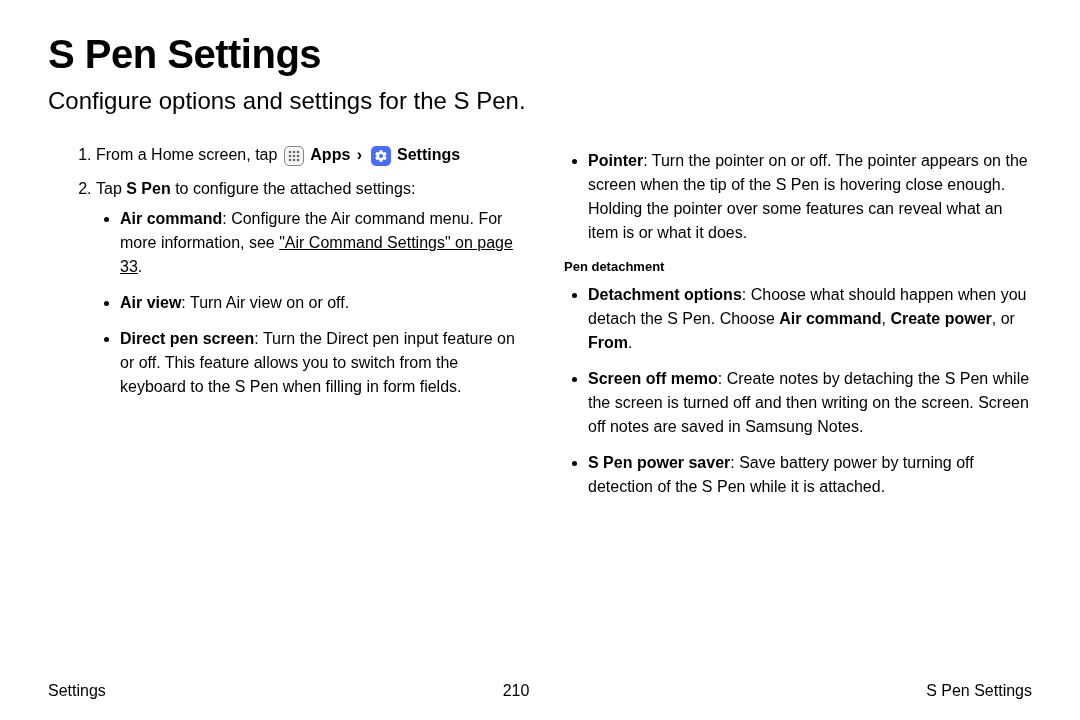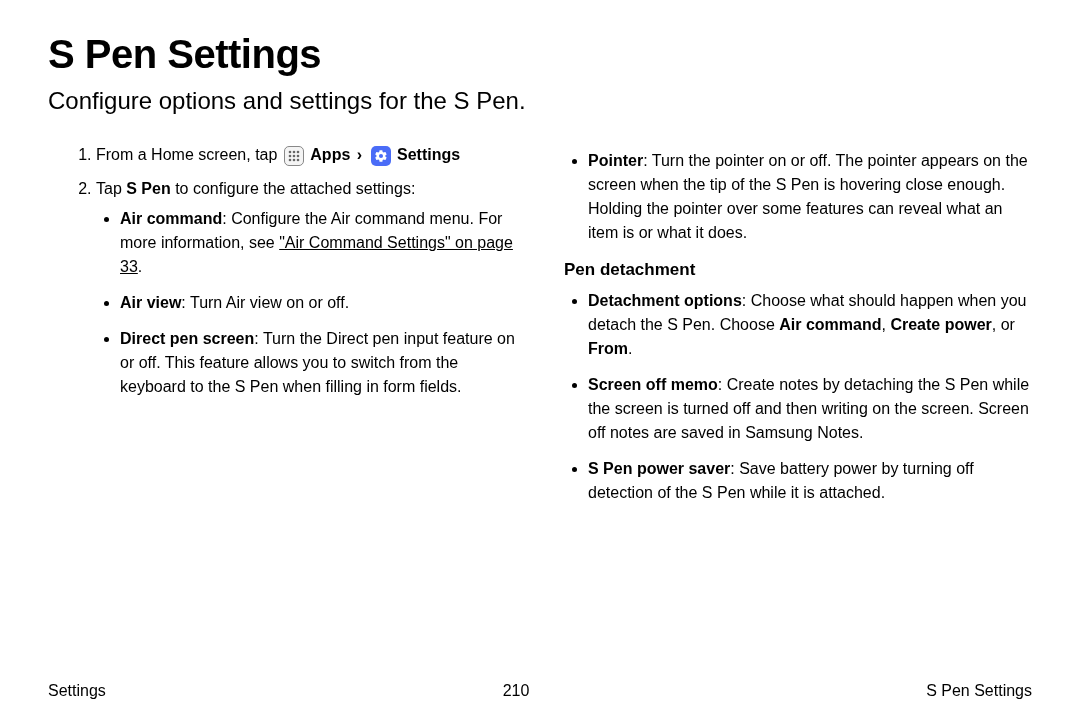--- a/index.html
+++ b/index.html
@@ -34,21 +34,21 @@
   }
   .intro { margin-bottom: 10px; }
   ol.steps { list-style: decimal; padding-left: 28px; }
   ol.steps > li { margin-bottom: 10px; margin-left: 20px; }
   ul.bullets { list-style: disc; padding-left: 24px; margin-top: 6px; }
   ul.bullets > li { margin-bottom: 12px; }
   .bold { font-weight: 700; }
   .link { text-decoration: underline; }
   .section-label {
     font-weight: 600;
-    font-size: 17px;
+    font-size: 13px;
     margin: 8px 0 6px 0;
   }
   .icon {
     display: inline-flex;
     vertical-align: middle;
     width: 20px;
     height: 20px;
     border-radius: 5px;
     align-items: center;
     justify-content: center;

